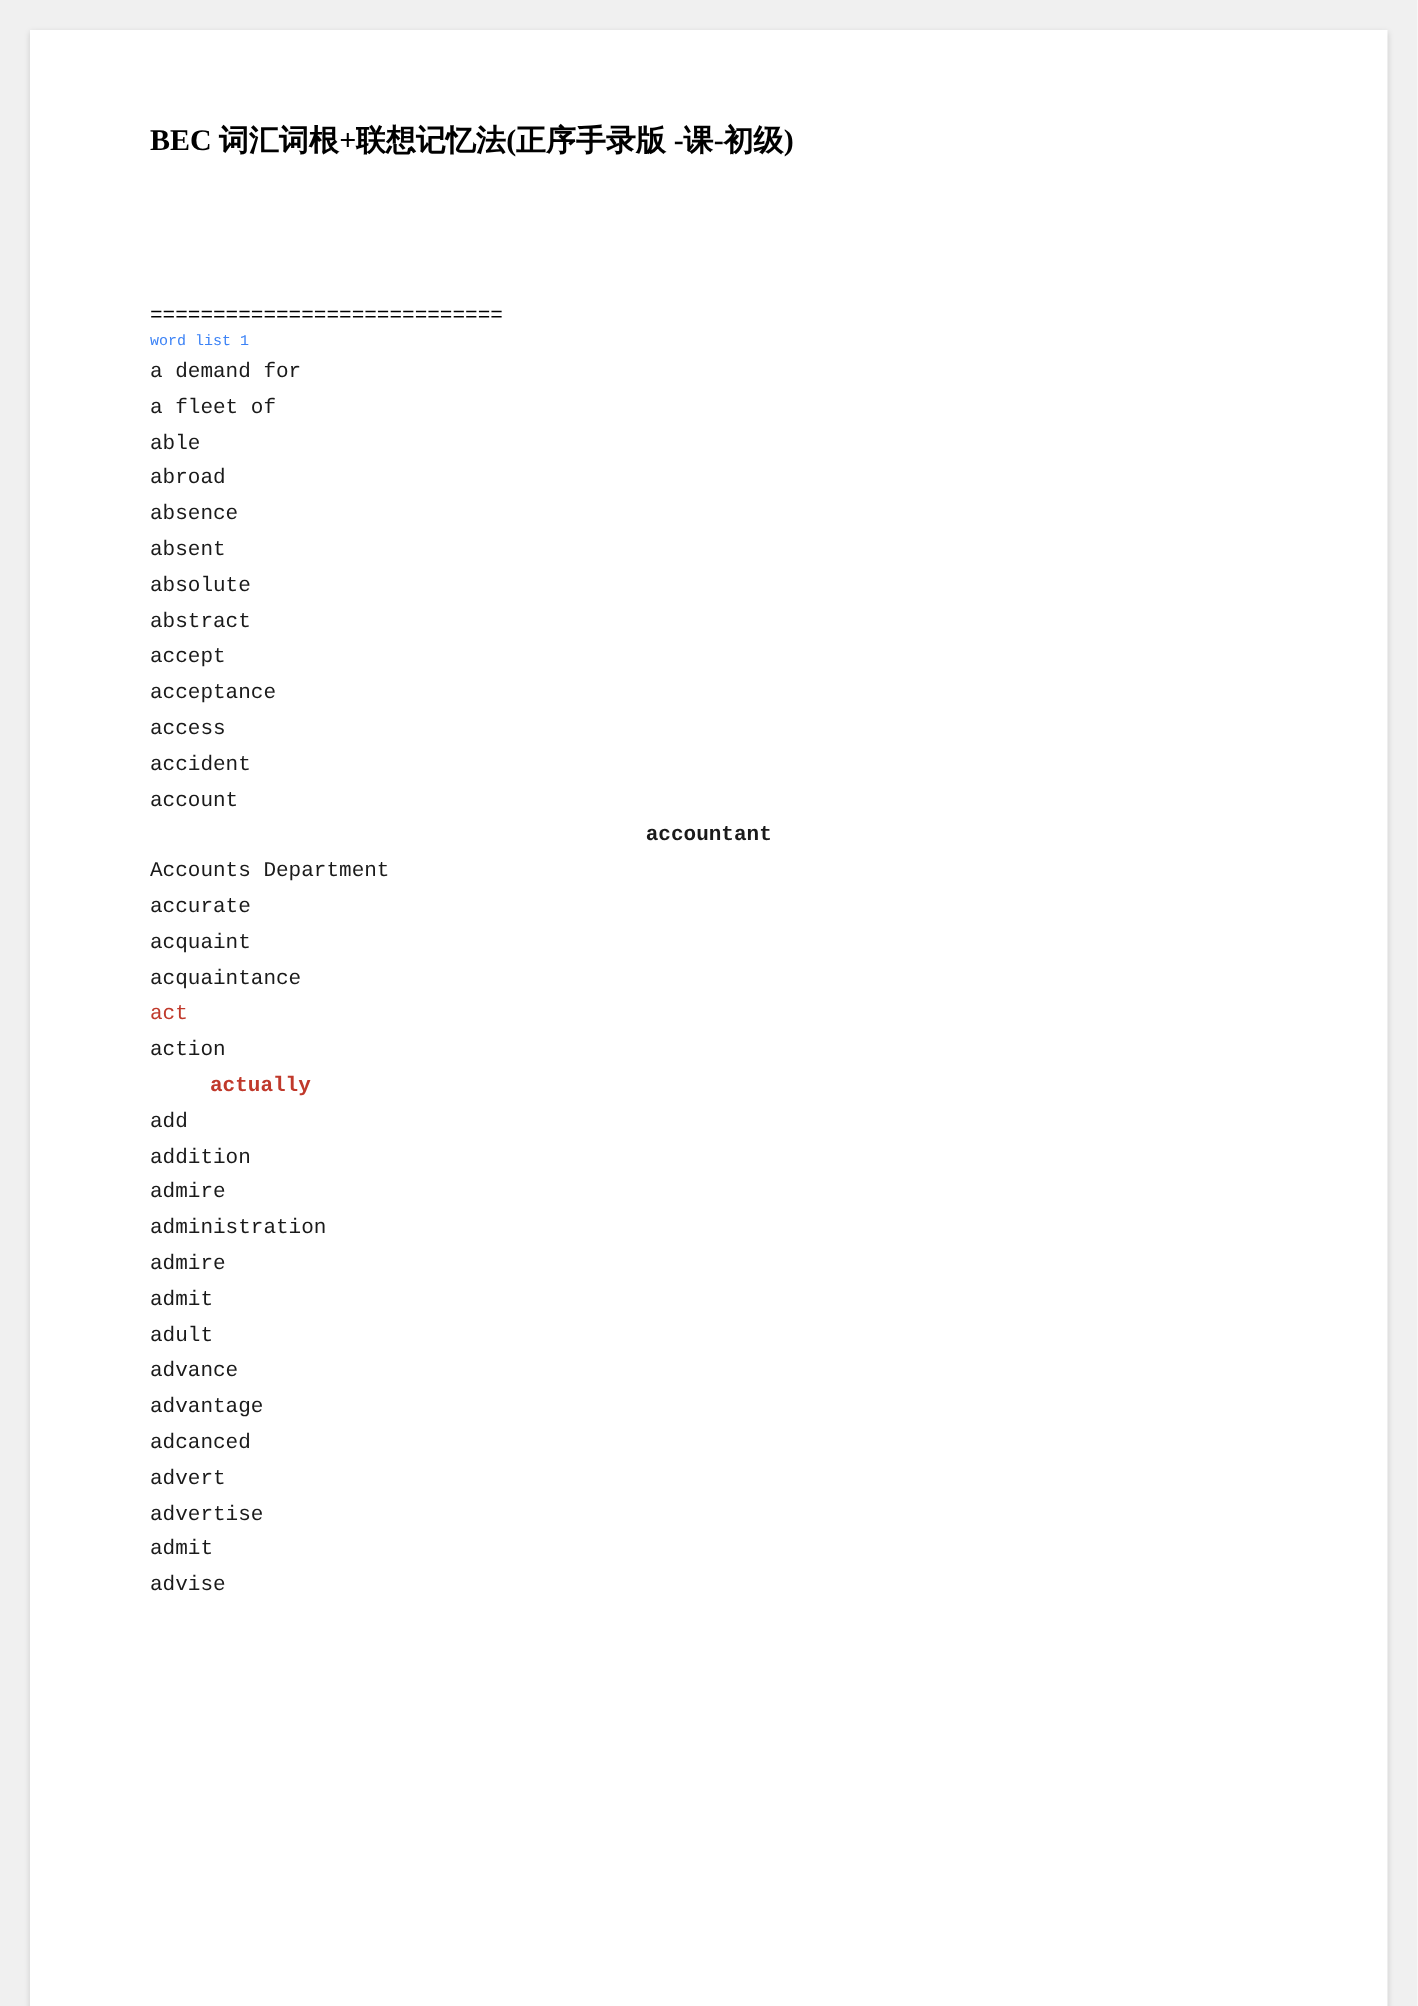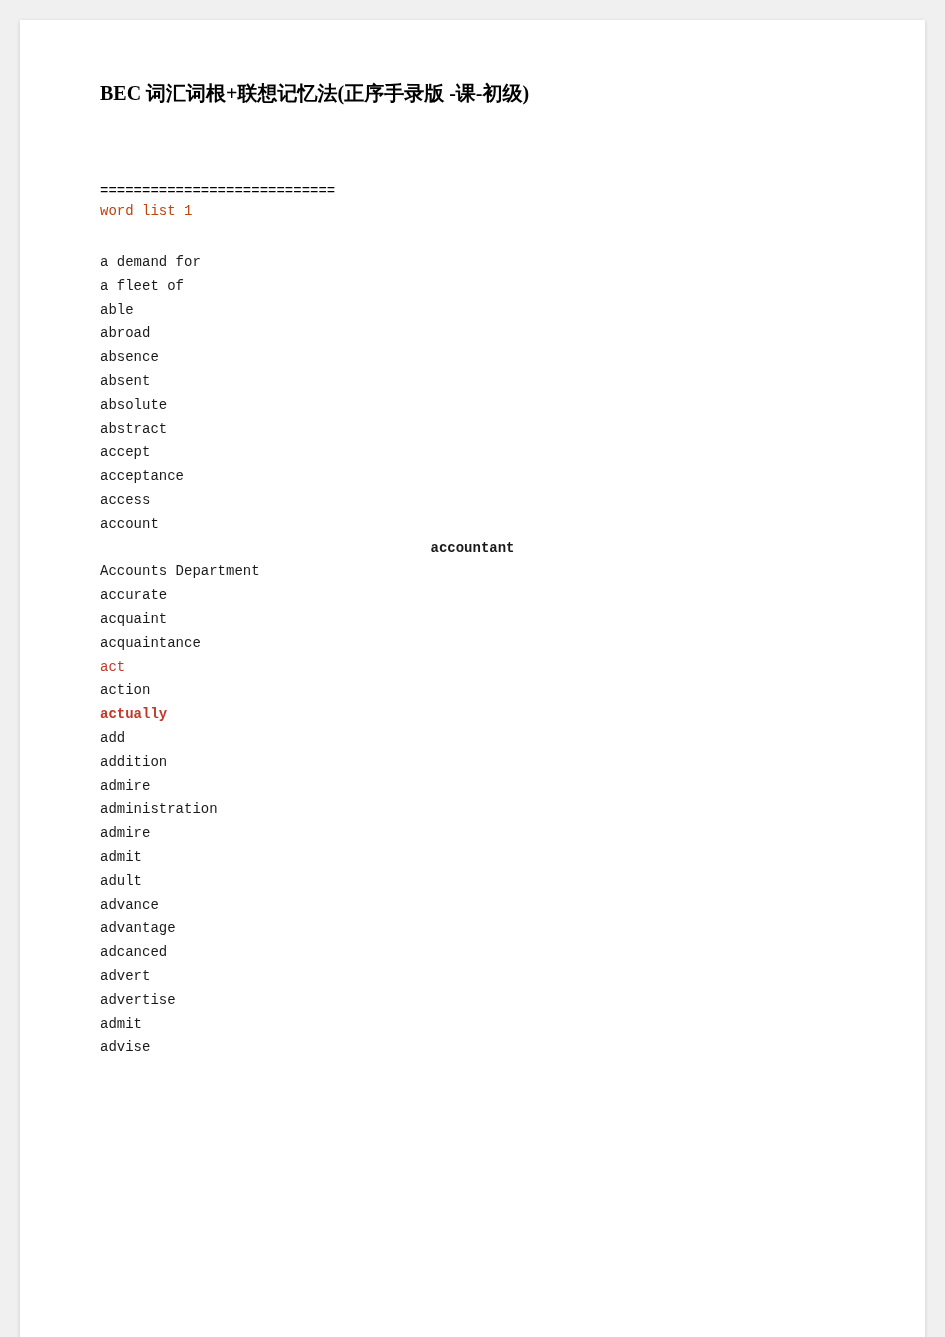--- a/index.html
+++ b/index.html
@@ -21,35 +21,35 @@
       width: 945px;
       min-height: 1337px;
       padding: 60px 80px;
       box-shadow: 0 1px 4px rgba(0,0,0,0.15);
     }
 
     .title {
       font-size: 20px;
       font-weight: bold;
       color: #000000;
-      margin-bottom: 76px;
+      margin-bottom: 96px;
       font-family: 'SimSun', 'STSong', serif;
     }
 
     .separator {
       color: #000000;
       font-size: 14px;
       margin-bottom: 4px;
       font-family: 'Courier New', Courier, monospace;
     }
 
     .word-list-label {
-      color: #c2410c;
-      font-size: 14px;
-      margin-bottom: 32px;
+      color: #3b82f6;
+      font-size: 10px;
+      margin-bottom: 3px;
       font-family: 'Courier New', Courier, monospace;
     }
 
     .word-item {
       font-size: 14px;
       line-height: 1.7;
       font-family: 'Courier New', Courier, monospace;
     }
 
     .word-item.normal {
@@ -62,20 +62,21 @@
       text-align: center;
     }
 
     .word-item.red {
       color: #c0392b;
     }
 
     .word-item.red-bold {
       color: #c0392b;
       font-weight: bold;
+      margin-left: 40px;
     }
   </style>
 </head>
 <body>
 
 <div class="page">
 
   <h1 class="title">BEC  词汇词根+联想记忆法(正序手录版  -课-初级)</h1>
 
   <div class="separator">============================</div>
@@ -87,20 +88,21 @@
       <div class="word-item normal">a fleet  of</div>
       <div class="word-item normal">able</div>
       <div class="word-item normal">abroad</div>
       <div class="word-item normal">absence</div>
       <div class="word-item normal">absent</div>
       <div class="word-item normal">absolute</div>
       <div class="word-item normal">abstract</div>
       <div class="word-item normal">accept</div>
       <div class="word-item normal">acceptance</div>
       <div class="word-item normal">access</div>
+      <div class="word-item normal">accident</div>
       <div class="word-item normal">account</div>
       <div class="word-item bold">accountant</div>
       <div class="word-item normal">Accounts  Department</div>
       <div class="word-item normal">accurate</div>
       <div class="word-item normal">acquaint</div>
       <div class="word-item normal">acquaintance</div>
       <div class="word-item red">act</div>
       <div class="word-item normal">action</div>
       <div class="word-item red-bold">actually</div>
       <div class="word-item normal">add</div>

